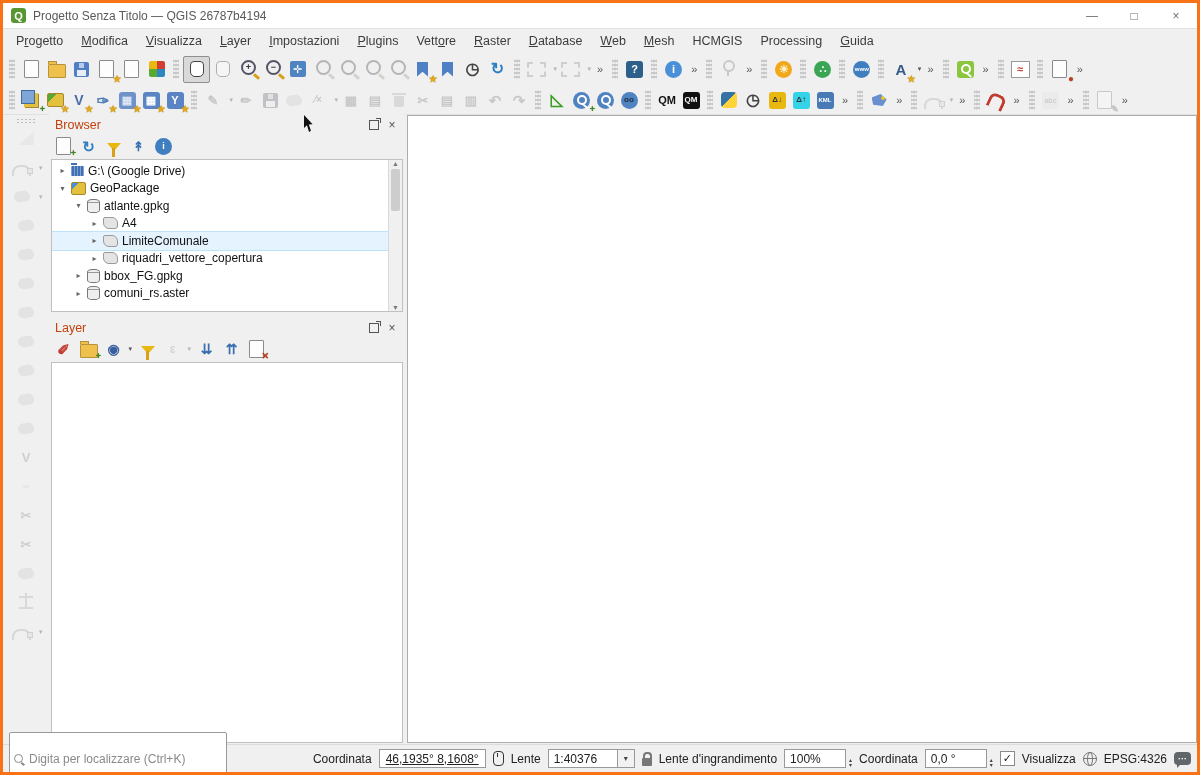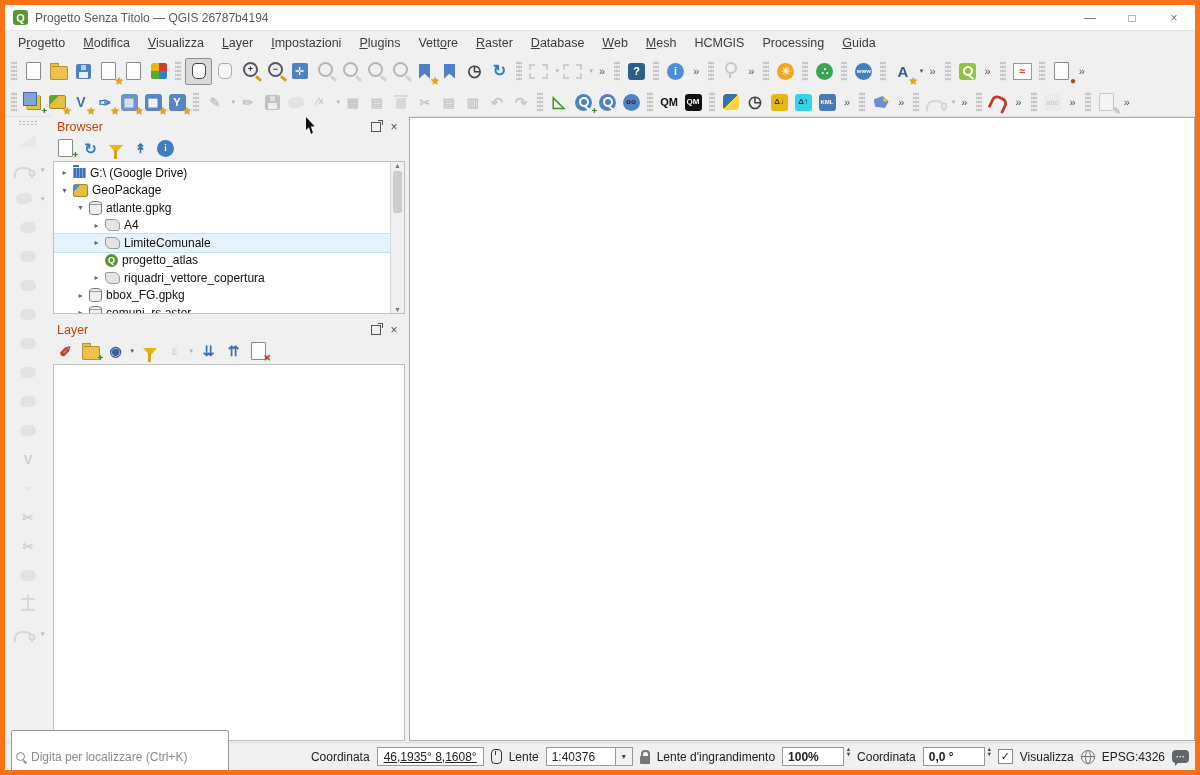--- a/index.html
+++ b/index.html
@@ -1,16 +1,16 @@
 <!DOCTYPE html>
 <html><head>
 <meta charset="utf-8">
 <style>
   html,body{margin:0;padding:0;background:#e8e8e8;font-family:"Liberation Sans",sans-serif;}
-  .window{position:relative;width:1200px;height:775px;background:#f0f0f0;border:5px solid #f97316;box-sizing:border-box;overflow:hidden;font-size:12px;color:#333;}
+  .window{position:relative;width:1200px;height:775px;background:#f0f0f0;border:3px solid #f97316;box-sizing:border-box;overflow:hidden;font-size:12px;color:#333;}
   
   .titlebar{height:25px;background:#ffffff;display:flex;align-items:center;padding-left:8px;border-bottom:1px solid #e2e2e2;}
   .applogo{width:15px;height:15px;border-radius:3px;background:#589632;color:#fff;font-weight:bold;font-size:11px;display:flex;align-items:center;justify-content:center;margin-right:7px;}
   .applogo::before{content:"Q";}
   .title{color:#5a5a5a;font-size:12px;flex:1;}
   .wctrl{width:42px;height:25px;display:flex;align-items:center;justify-content:center;color:#707070;font-size:12px;}
   
   .menubar{height:23px;background:#f0f0f0;display:flex;align-items:center;padding-left:4px;}
   .menu-item{padding:2px 9px;color:#3c3c3c;font-size:12.5px;}
   
@@ -115,21 +115,21 @@
   .locator::placeholder{color:#8a8a8a;}
   .sb-right{margin-left:auto;display:flex;align-items:center;gap:7px;}
   .slabel{font-size:12px;color:#222;white-space:nowrap;}
   .sbox{height:17px;background:#fff;border:1px solid #999;display:flex;align-items:center;justify-content:center;font-size:12px;color:#222;padding:0 5px;white-space:nowrap;}
   .sbox.coord{width:95px;text-decoration:underline;}
   .sbox.scale{width:58px;justify-content:flex-start;}
   .sbox.small{width:50px;justify-content:flex-start;}
   .combo{display:flex;}
   .cbtn{width:17px;height:19px;box-sizing:border-box;border:1px solid #999;border-left:none;background:#f2f2f2;display:flex;align-items:center;justify-content:center;}
   .cbtn::before{content:"▾";font-size:8px;color:#444;}
-  .spinwrap{display:flex;align-items:flex-start;font-weight:bold;}
+  .spinwrap{display:flex;align-items:flex-end;}
   .spin{display:flex;flex-direction:column;justify-content:center;margin-left:3px;line-height:5px;font-size:6px;color:#444;}
   .spin::before{content:"▴";}
   .spin::after{content:"▾";}
   .mouseico{width:9px;height:13px;border:1.5px solid #333;border-radius:4px;position:relative;}
   .mouseico::before{content:"";position:absolute;left:3px;top:1px;width:1.5px;height:4px;background:#333;}
   .lock{width:10px;height:8px;background:#777;border-radius:1px;position:relative;margin-top:6px;}
   .lock::before{content:"";position:absolute;left:1px;top:-6px;width:5px;height:5px;border:2px solid #777;border-bottom:none;border-radius:4px 4px 0 0;}
   .cb{width:13px;height:13px;background:#fff;border:1px solid #8a8a8a;display:flex;align-items:center;justify-content:center;}
   .cb::before{content:"✓";font-size:11px;color:#1a1a1a;line-height:1;}
   .globe{width:12px;height:12px;border:1.5px solid #777;border-radius:50%;position:relative;}
@@ -551,25 +551,20 @@
                 <span class="expander">▸</span>
                 <span class="ticon ti-poly"></span>
                 <span class="tlabel">A4</span>
               </div>
               <div class="tree-row hl" style="padding-left: 38px;">
                 <span class="expander">▸</span>
                 <span class="ticon ti-poly"></span>
                 <span class="tlabel">LimiteComunale</span>
               </div>
               <div class="tree-row" style="padding-left: 38px;">
-                <span class="expander"></span>
-                <span class="ticon ti-qgis"></span>
-                <span class="tlabel">progetto_atlas</span>
-              </div>
-              <div class="tree-row" style="padding-left: 38px;">
                 <span class="expander">▸</span>
                 <span class="ticon ti-poly"></span>
                 <span class="tlabel">riquadri_vettore_copertura</span>
               </div>
               <div class="tree-row" style="padding-left: 22px;">
                 <span class="expander">▸</span>
                 <span class="ticon ti-db"></span>
                 <span class="tlabel">bbox_FG.gpkg</span>
               </div>
               <div class="tree-row" style="padding-left: 22px;">

